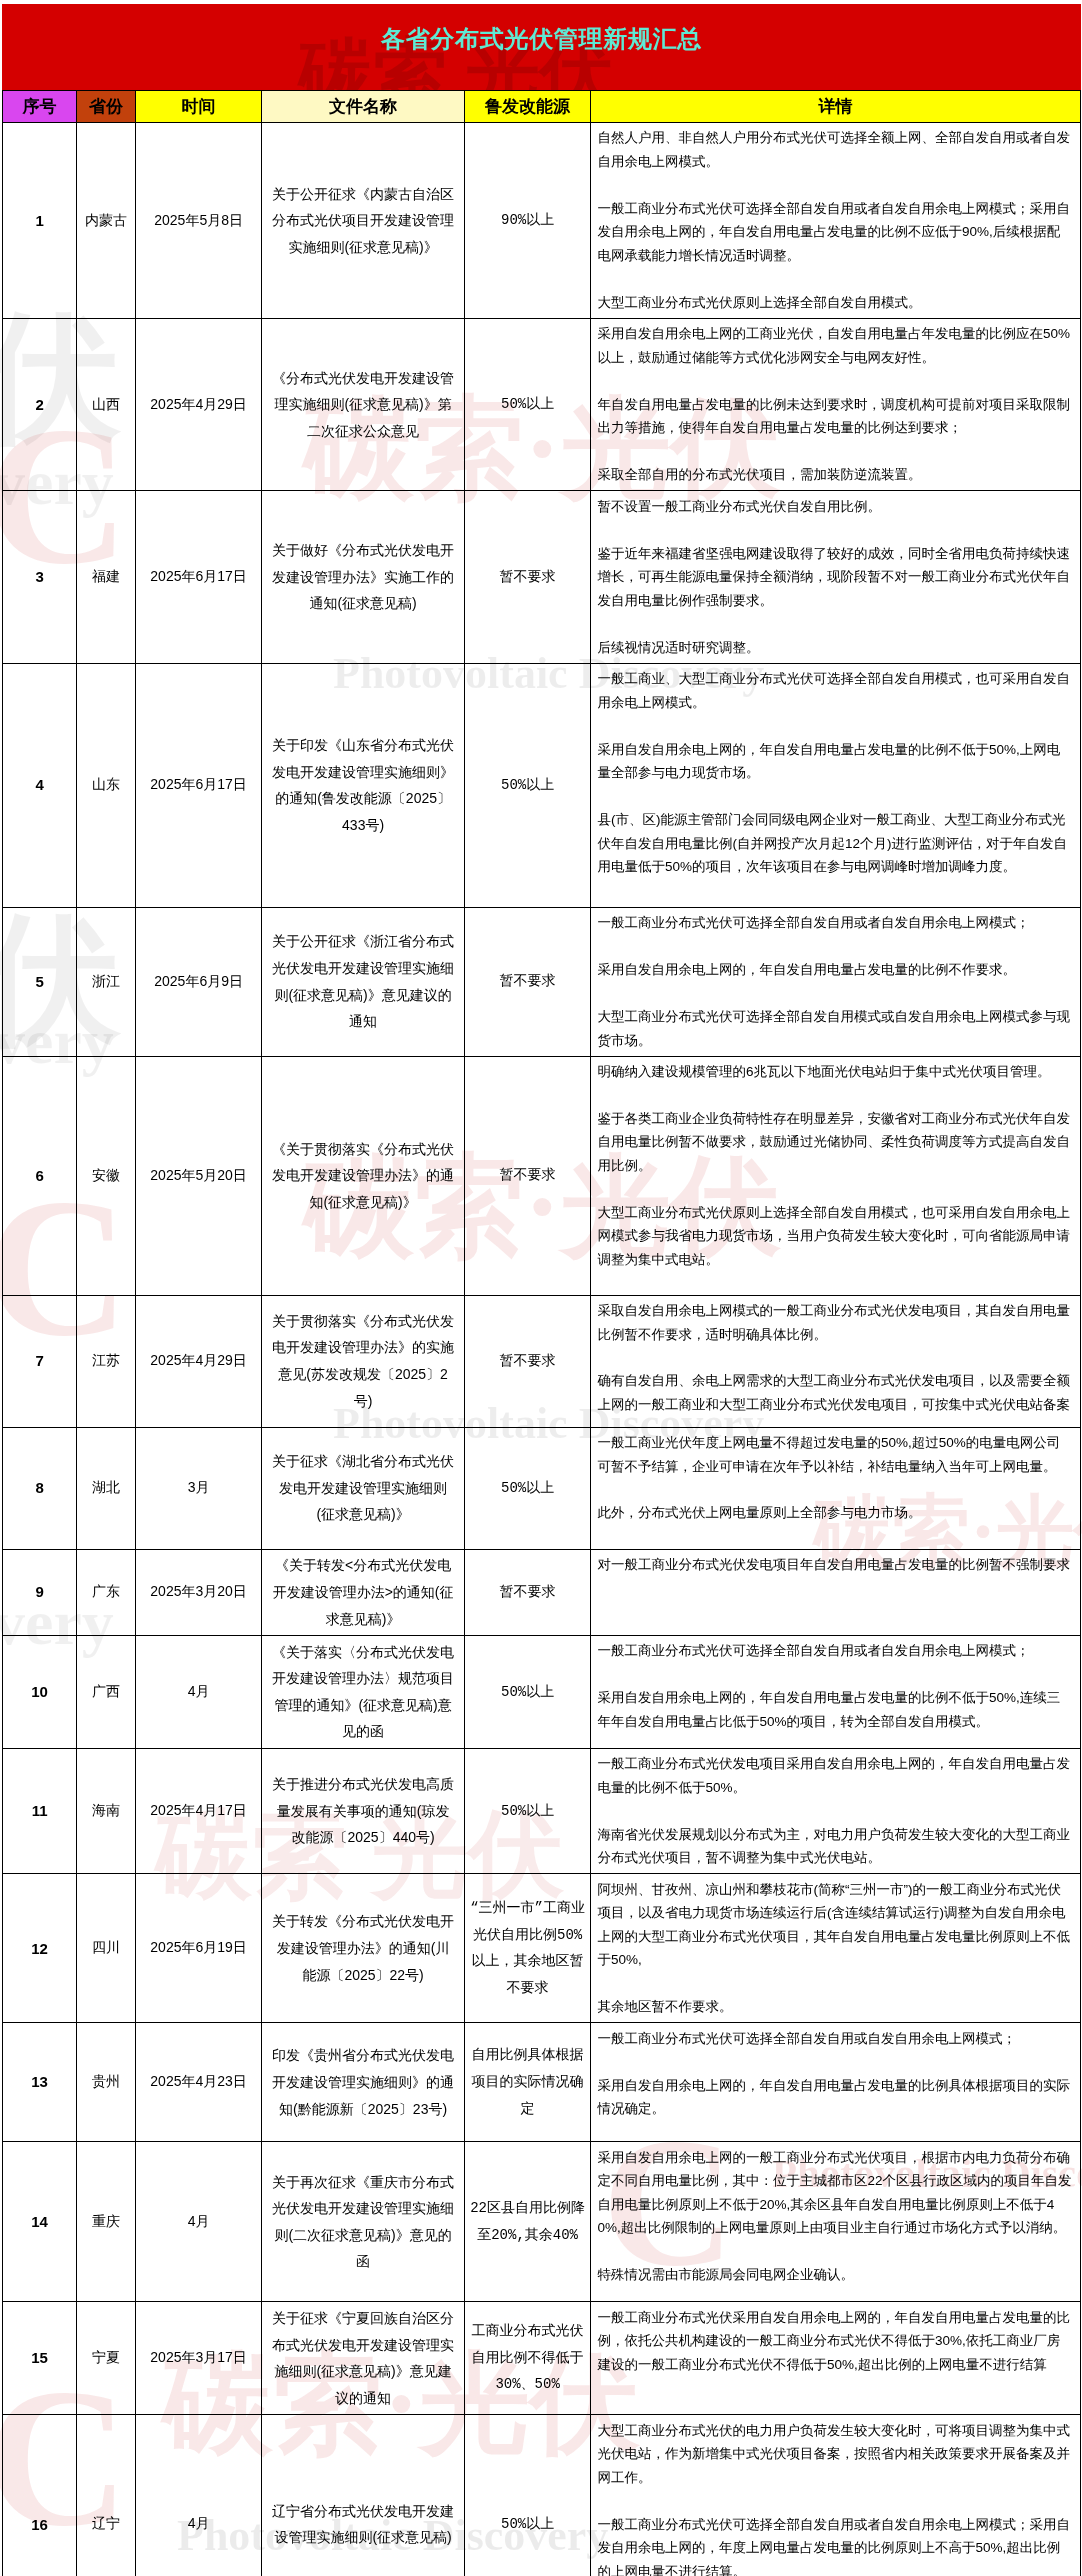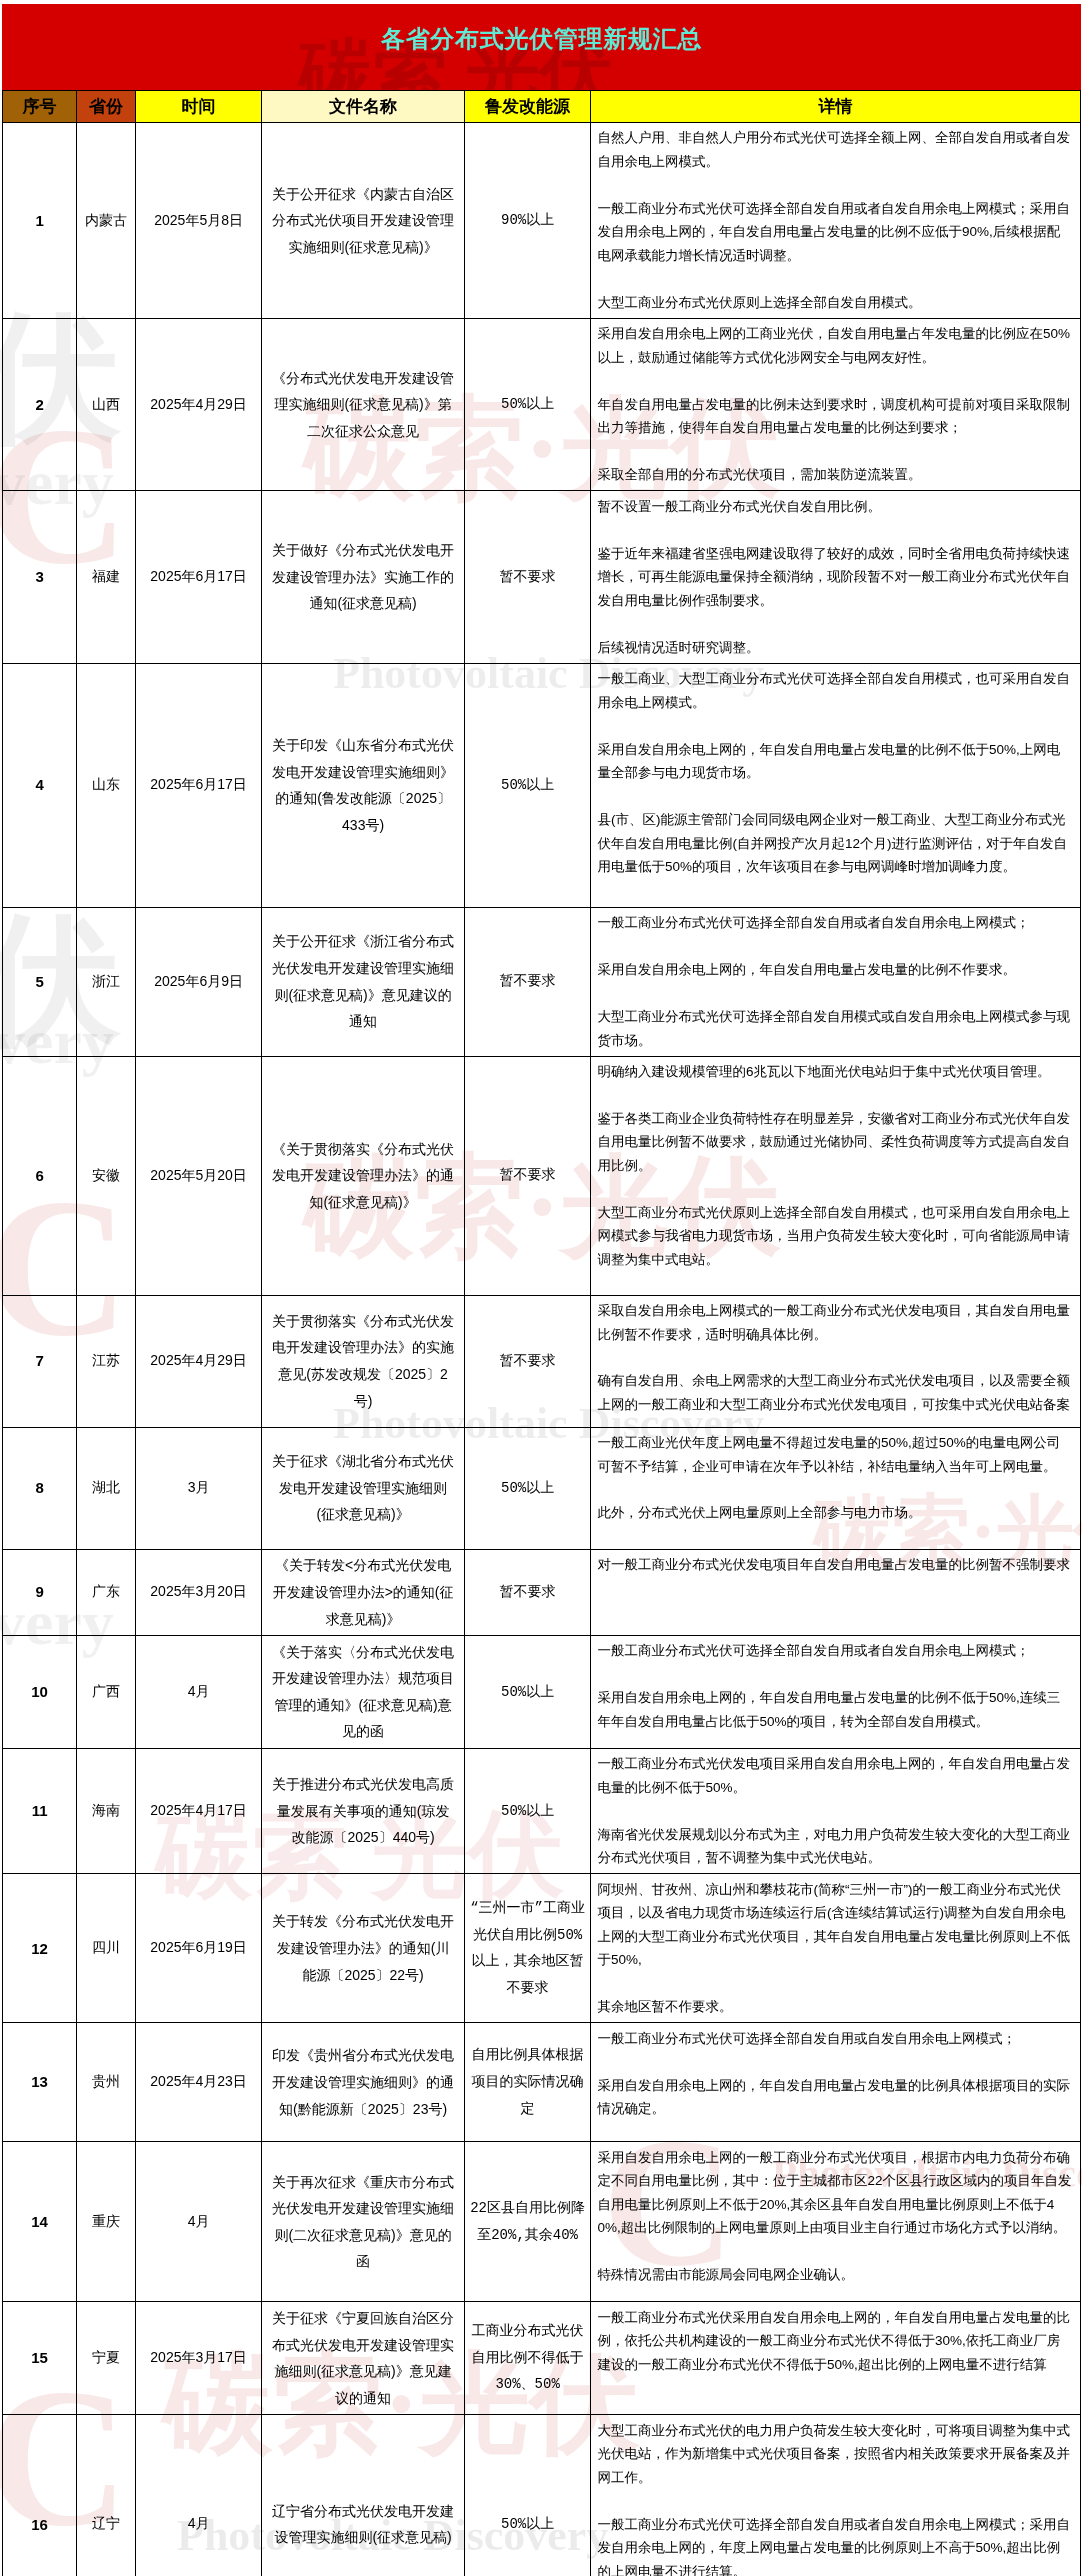--- a/index.html
+++ b/index.html
@@ -108,21 +108,21 @@
       <colgroup>
         <col style="width:74px">
         <col style="width:59px">
         <col style="width:126px">
         <col style="width:203px">
         <col style="width:126px">
         <col>
       </colgroup>
       <thead id="table-head">
         <tr>
-          <th style="background: #a16207;">序号</th>
+          <th style="background: #d946ef;">序号</th>
           <th style="background: #c2410c;">省份</th>
           <th style="background: rgb(255, 255, 0);">时间</th>
           <th style="background: #fef9c3;">文件名称</th>
           <th style="background: rgb(255, 255, 0);">鲁发改能源</th>
           <th style="background: rgb(255, 255, 0);">详情</th>
         </tr>
       </thead>
       <tbody id="table-body">
           <tr style="height: 186px;">
       <td class="c-no">1</td>

